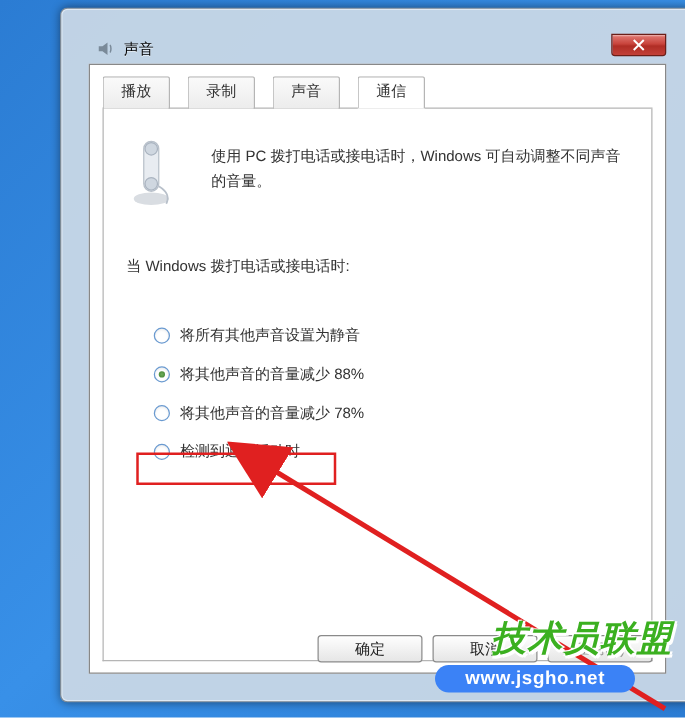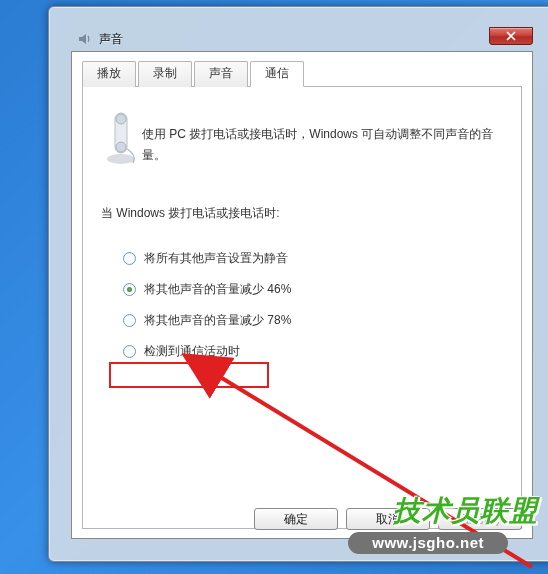--- a/index.html
+++ b/index.html
@@ -55,21 +55,21 @@
   .close-btn svg { width: 10px; height: 10px; }
   .client {
     background: #fff;
     border: 1px solid #888;
     height: calc(100% - 22px);
     position: relative;
     padding: 8px 10px 10px 10px;
   }
   .tabs {
     display: flex;
-    gap: 2px;
+    gap: 14px;
     border-bottom: 1px solid #b5b5b5;
     margin-bottom: 0;
   }
   .tab {
     border: 1px solid #b5b5b5;
     border-bottom: none;
     padding: 3px 14px 4px;
     background: linear-gradient(#fafafa,#ececec);
     border-radius: 2px 2px 0 0;
     position: relative;
@@ -84,39 +84,39 @@
   }
   .tabbody {
     border: 1px solid #b5b5b5;
     border-top: none;
     height: 442px;
     padding: 18px 18px 12px 18px;
     position: relative;
   }
   .desc-row {
     display: flex;
-    gap: 1px;
-    align-items: flex-end;
+    gap: 28px;
+    align-items: center;
   }
   .phone-icon {
     width: 40px; height: 60px;
     flex-shrink: 0;
     display: flex; align-items: center; justify-content: center;
   }
   .desc-text {
     color: #333;
     line-height: 1.7;
     font-size: 12px;
   }
   .detect-label {
     margin-top: 40px;
     color: #333;
   }
   .radios {
-    margin-top: 28px;
+    margin-top: 38px;
     margin-left: 22px;
     display: flex;
     flex-direction: column;
     gap: 14px;
   }
   .radio {
     display: flex;
     align-items: center;
     gap: 8px;
     color: #333;
@@ -180,21 +180,21 @@
     font-style: italic;
     color: #3bb020;
     text-shadow: 2px 2px 0 #fff, -1px -1px 0 #fff, 2px 0 0 #fff, 0 2px 0 #fff;
     letter-spacing: 1px;
     pointer-events:none;
     margin-top:11px;
   }
   .watermark-url {
     position: absolute;
     right: 40px; bottom: 20px;
-    background: #737373;
+    background: #3b82f6;
     color: #fff;
     font-size: 15px;
     padding: 2px 24px 3px;
     border-radius: 12px;
     font-weight: 600;
     letter-spacing: 0.5px;
     pointer-events:none;
   }
 </style>
 </head>
@@ -241,21 +241,21 @@
 
       <div class="detect-label">当 Windows 拨打电话或接电话时:</div>
 
       <div class="radios">
         <label class="radio">
           <span class="dot"></span>
           <span>将所有其他声音设置为静音</span>
         </label>
         <label class="radio checked">
           <span class="dot"></span>
-          <span>将其他声音的音量减少 46%</span>
+          <span>将其他声音的音量减少 88%</span>
         </label>
         <label class="radio">
           <span class="dot"></span>
           <span>将其他声音的音量减少 78%</span>
         </label>
         <label class="radio">
           <span class="dot"></span>
           <span>检测到通信活动时</span>
         </label>
       </div>

